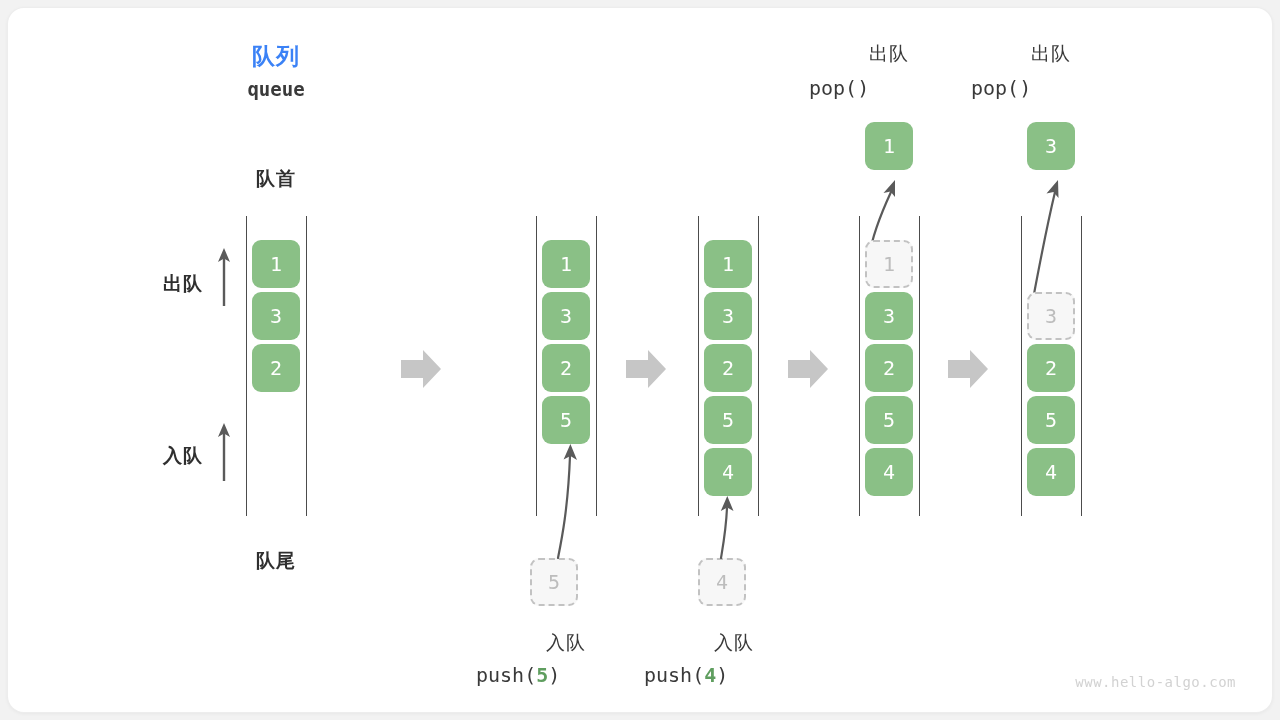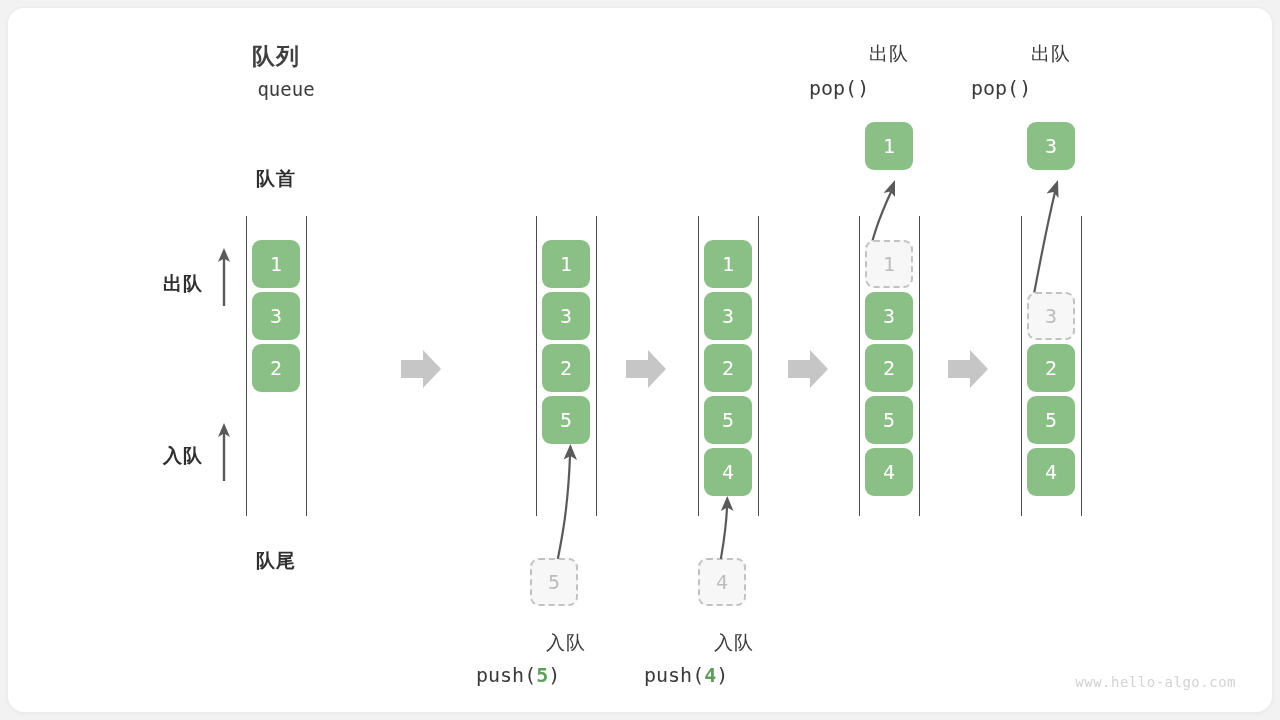--- a/index.html
+++ b/index.html
@@ -24,21 +24,21 @@
     background: #ffffff;
     border-radius: 16px;
     box-shadow: 0 0 0 1px #ededed, 0 1px 4px rgba(0,0,0,0.07);
   }
   .abs { position: absolute; }
 
   
   .title-cn {
     font-size: 23px;
     font-weight: bold;
-    color: #404040;
+    color: #3b82f6;
     letter-spacing: 1px;
     text-align: center;
     white-space: nowrap;
   }
   .title-en {
     font-family: "DejaVu Sans Mono", "Liberation Mono", monospace;
     font-size: 19px;
     color: #3a3a3a;
     text-align: center;
     white-space: nowrap;
@@ -123,21 +123,21 @@
     white-space: nowrap;
   }
 </style>
 </head>
 <body>
 
 <div id="stage">
   <div id="card">
 
     <div class="abs title-cn" style="left:188px; top:33px; width:160px;">队列</div>
-    <div class="abs title-en" style="left:198px; top:70px; width:160px;">queue</div>
+    <div class="abs title-en" style="left:188px; top:70px; width:160px;font-weight:bold;">queue</div>
 
     <div class="abs bold-cn" style="left:188px; top:158px; width:160px;">队首</div>
     <div class="abs bold-cn" style="left:188px; top:540px; width:160px;">队尾</div>
 
     <div class="abs bold-cn" style="left:140px; top:263px; width:70px;">出队</div>
     <div class="up-arrow" style="left:206px; top:238px;">
       <svg width="20" height="62" viewBox="0 0 20 62">
         <line x1="10" y1="60" x2="10" y2="12" stroke="#5a5a5a" stroke-width="2.4"></line>
         <path d="M10 2 L16 16 L10 12.5 L4 16 Z" fill="#5a5a5a"></path>
       </svg>

